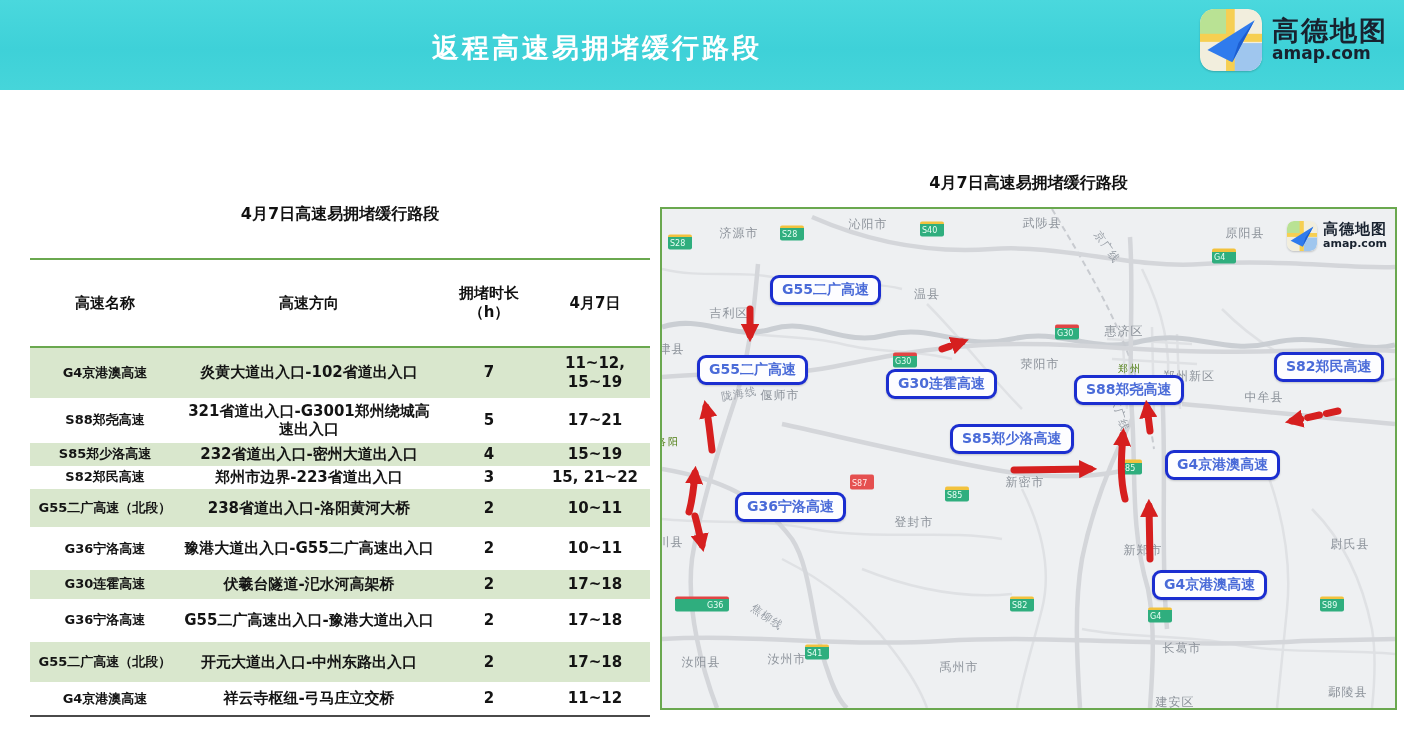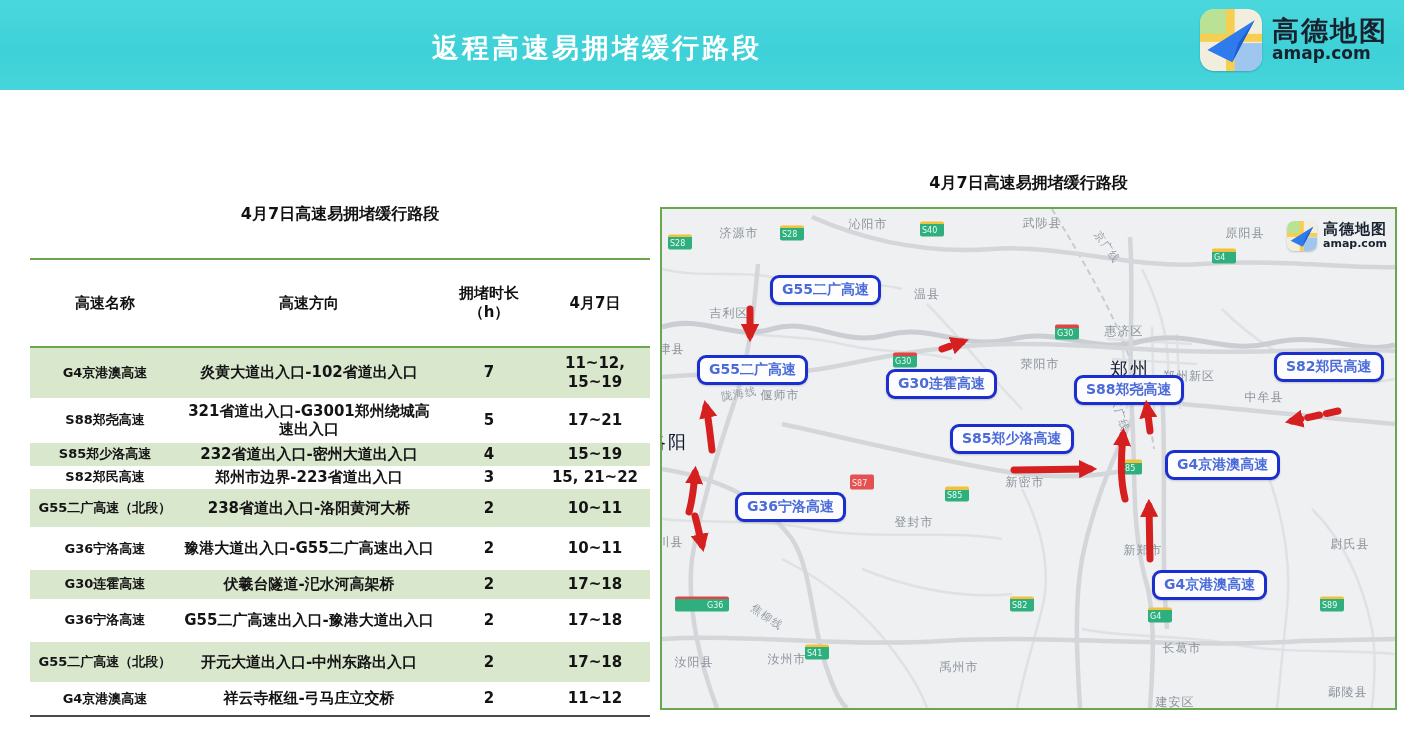--- a/index.html
+++ b/index.html
@@ -45,21 +45,21 @@
   
   .map-title{position:absolute;left:660px;top:173px;width:737px;text-align:center;
     font-size:16px;font-weight:bold;color:#111;}
   .map{position:absolute;left:660px;top:207px;width:733px;height:499px;
     border:2px solid #6aa84f;background:#eef0f2;overflow:hidden;}
   .map svg.roads,.map svg.arrows{position:absolute;left:0;top:0;}
   .map svg.arrows{z-index:4;}
   .overlay{position:absolute;left:0;top:0;width:733px;height:499px;z-index:3;}
   .city{position:absolute;transform:translate(-50%,-50%);font-size:12px;color:#8d939b;
     white-space:nowrap;letter-spacing:1px;}
-  .city.big{font-size:18px;color:#0f172a;letter-spacing:2px;}
+  .city.big{font-size:10px;color:#4d7c0f;letter-spacing:2px;}
   .city.rail{color:#9aa0a8;font-size:11px;}
   .badge{position:absolute;transform:translate(-50%,-50%);min-width:20px;height:15px;
     border-radius:2px;color:#e8fef4;font-size:8px;line-height:17px;text-align:left;
     padding:0 2px;background:#2fae7e;z-index:3;}
   .badge.top-y{background:linear-gradient(180deg,#f2c23d 0,#f2c23d 3px,#2fae7e 3px);}
   .badge.top-r{background:linear-gradient(180deg,#e04545 0,#e04545 3px,#2fae7e 3px);}
   .badge.red{background:#e55050;color:#ffecec;}
   .route-label{position:absolute;background:#fdfdff;border:3px solid #1b2ed0;border-radius:9px;
     padding:3px 9px;font-size:14px;font-weight:600;color:#4a6bd8;white-space:nowrap;
     z-index:5;box-shadow:0 1px 2px rgba(0,0,0,.18);}
@@ -232,21 +232,21 @@
         <span class="city" style="left: 527px; top: 167px;">郑州新区</span>
         <span class="city" style="left: 602px; top: 188px;">中牟县</span>
         <span class="city rail" style="left: 77px; top: 185px; transform: translate(-50%, -50%) rotate(-10deg);">陇海线</span>
         <span class="city" style="left: 118px; top: 186px;">偃师市</span>
         <span class="city big" style="left: 6px; top: 233px;">洛阳</span>
         <span class="city" style="left: 363px; top: 273px;">新密市</span>
         <span class="city" style="left: 252px; top: 313px;">登封市</span>
         <span class="city" style="left: 481px; top: 341px;">新郑市</span>
         <span class="city" style="left: 688px; top: 335px;">尉氏县</span>
         <span class="city" style="left: 2px; top: 333px;">伊川县</span>
-        <span class="city" style="left: 32px; top: 453px;">汝阳县</span>
+        <span class="city" style="left: 39px; top: 453px;">汝阳县</span>
         <span class="city" style="left: 125px; top: 450px;">汝州市</span>
         <span class="city" style="left: 297px; top: 458px;">禹州市</span>
         <span class="city" style="left: 520px; top: 439px;">长葛市</span>
         <span class="city" style="left: 513px; top: 493px;">建安区</span>
         <span class="city" style="left: 686px; top: 483px;">鄢陵县</span>
         <span class="city rail" style="left: 105px; top: 408px; transform: translate(-50%, -50%) rotate(35deg);">焦柳线</span>
         <span class="city rail" style="left: 445px; top: 38px; transform: translate(-50%, -50%) rotate(55deg);">京广线</span>
         <span class="city rail" style="left: 458px; top: 205px; transform: translate(-50%, -50%) rotate(72deg);">京广线</span>
         <div class="badge top-y" style="left: 18px; top: 33px;">S28</div>
         <div class="badge top-y" style="left: 130px; top: 24px;">S28</div>

